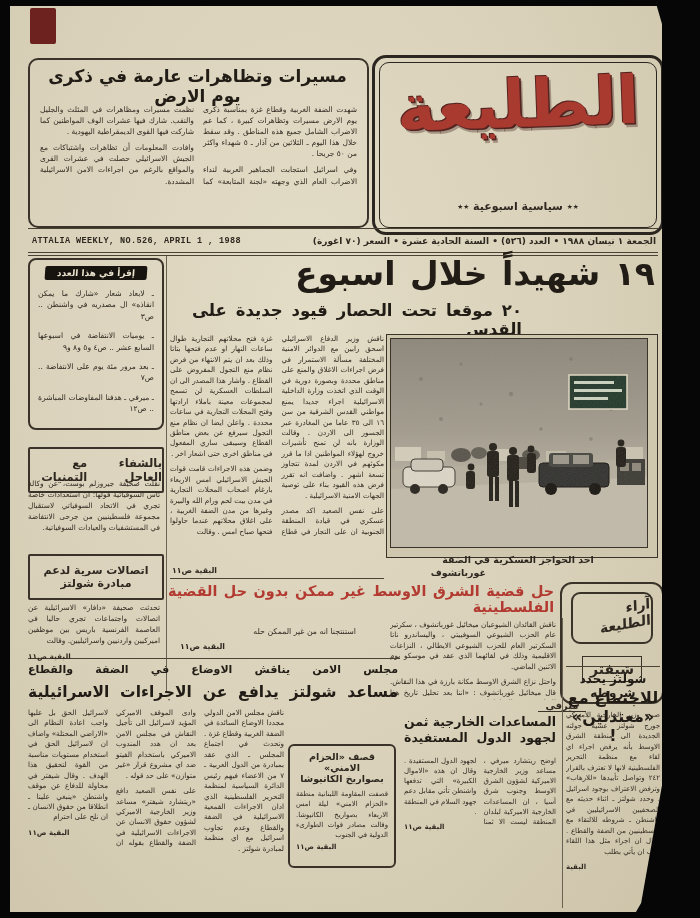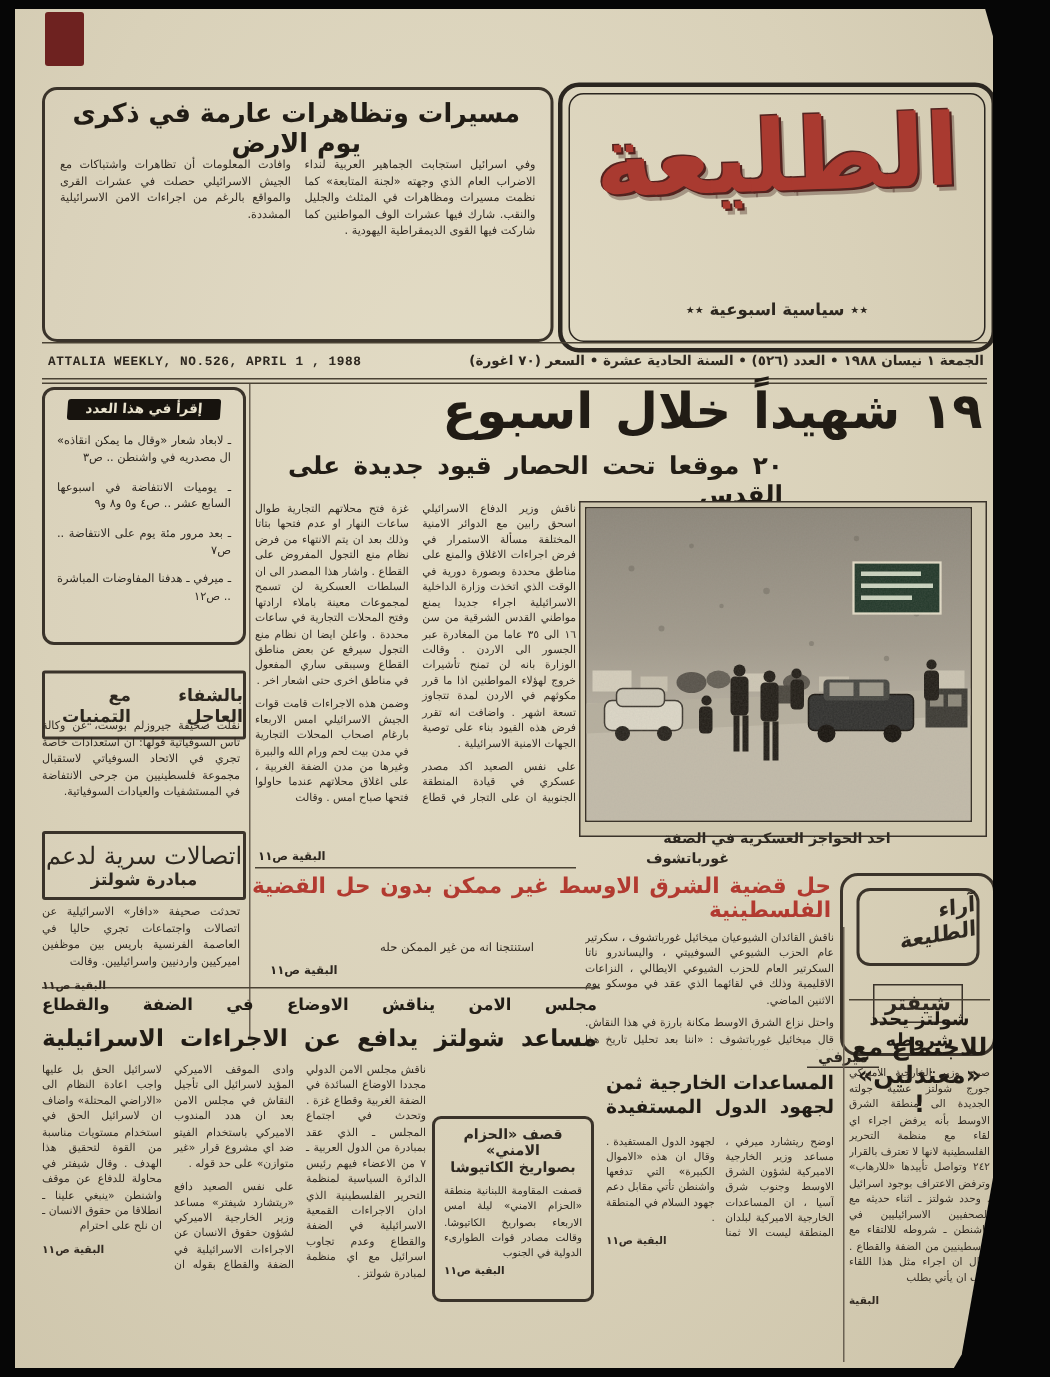--- a/index.html
+++ b/index.html
@@ -33,20 +33,21 @@
 </head>
 <body>
 
 <div class="page">
 
   <div class="abs" style="left:20px;top:2px;width:26px;height:36px;background:#6e2220;border-radius:2px;"></div>
 
   <div class="abs box" style="left:18px;top:52px;width:337px;height:166px;">
     <div class="abs rtl headline" style="left:4px;top:6px;width:327px;text-align:center;font-size:17.5px;transform:scaleX(.97);">مسيرات وتظاهرات عارمة في ذكرى يوم الارض</div>
     <div class="abs rtl bodytxt cols2" style="left:10px;top:44px;width:317px;height:114px;font-size:7.5px;">
+      <p>شهدت الضفة الغربية وقطاع غزة بمناسبة ذكرى يوم الارض مسيرات وتظاهرات كبيرة ، كما عم الاضراب الشامل جميع هذه المناطق . وقد سقط خلال هذا اليوم ـ الثلاثين من آذار ـ ٥ شهداء واكثر من ٥٠ جريحا .</p>
       <p>وفي اسرائيل استجابت الجماهير العربية لنداء الاضراب العام الذي وجهته «لجنة المتابعة» كما نظمت مسيرات ومظاهرات في المثلث والجليل والنقب. شارك فيها عشرات الوف المواطنين كما شاركت فيها القوى الديمقراطية اليهودية .</p>
       <p>وافادت المعلومات أن تظاهرات واشتباكات مع الجيش الاسرائيلي حصلت في عشرات القرى والمواقع بالرغم من اجراءات الامن الاسرائيلية المشددة.</p>
 
     </div>
   </div>
 
   <div class="abs" style="left:362px;top:49px;width:286px;height:174px;border:3px solid #2b2620;border-radius:14px;">
     <div class="abs" style="left:4px;top:4px;right:4px;bottom:4px;border:1.5px solid #2b2620;border-radius:10px;"></div>
     <div class="abs red" style="left:0;top:8px;width:100%;text-align:center;font-size:66px;font-weight:bold;
                 transform:rotate(-2deg);text-shadow:1.5px 1.5px 0 #53231f,-1px -1px 0 #53231f,3px 4px 0 rgba(60,28,24,.35);">الطليعة</div>
@@ -56,21 +57,21 @@
   <div class="abs" style="left:18px;top:222px;width:630px;height:23px;border-top:1.5px solid #4a4234;border-bottom:4px double #4a4234;
               display:flex;justify-content:space-between;align-items:center;">
     <div style="font-family:'Liberation Mono',monospace;font-size:8.5px;font-weight:bold;letter-spacing:.4px;padding-left:4px;">ATTALIA WEEKLY, NO.526, APRIL 1 , 1988</div>
     <div class="rtl" style="font-size:9px;font-weight:bold;padding-right:2px;">الجمعة ١ نيسان ١٩٨٨ • العدد (٥٢٦) • السنة الحادية عشرة • السعر (٧٠ اغورة)</div>
   </div>
 
   <div class="abs box" style="left:18px;top:252px;width:132px;height:168px;border-radius:8px;">
     <div style="margin:6px auto 0;width:102px;background:#17130e;color:#e9e2cd;font-size:9px;font-weight:bold;
                 text-align:center;padding:2px 0;border-radius:2px;transform:skewX(-4deg);">إقرأ في هذا العدد</div>
     <div class="rtl" style="padding:8px 8px 0;">
-      <div style="font-size:7.6px;line-height:1.5;margin-bottom:8px;text-align:justify;">ـ لابعاد شعار «وقال ما يمكن انقاذه» ال مصدريه في واشنطن .. ص٣</div>
+      <div style="font-size:7.6px;line-height:1.5;margin-bottom:8px;text-align:justify;">ـ لابعاد شعار «شارك ما يمكن انقاذه» ال مصدريه في واشنطن .. ص٣</div>
       <div style="font-size:7.6px;line-height:1.5;margin-bottom:8px;text-align:justify;">ـ يوميات الانتفاضة في اسبوعها السابع عشر .. ص٤ و٥ و٨ و٩</div>
       <div style="font-size:7.6px;line-height:1.5;margin-bottom:8px;text-align:justify;">ـ بعد مرور مئة يوم على الانتفاضة .. ص٧</div>
       <div style="font-size:7.6px;line-height:1.5;text-align:justify;">ـ ميرفي ـ هدفنا المفاوضات المباشرة .. ص١٢</div>
     </div>
   </div>
 
   <div class="abs rtl headline jleft" style="left:285px;top:248px;width:360px;height:42px;font-size:33px;">١٩ شهيداً خلال اسبوع</div>
   <div class="abs rtl headline jleft" style="left:182px;top:295px;width:330px;height:24px;font-size:16.5px;">٢٠ موقعا تحت الحصار قيود جديدة على القدس</div>
 
   <div class="abs rule-v" style="left:156px;top:250px;height:436px;"></div>
@@ -228,21 +229,21 @@
     <p class="more">البقية</p>
   </div>
 
   <div class="abs box" style="left:18px;top:441px;width:132px;height:42px;border-radius:2px;display:flex;flex-direction:row;align-items:center;justify-content:center;">
     <div class="rtl" style="font-size:11.5px;font-weight:bold;">مع التمنيات</div>
     <div class="rtl" style="font-size:11.5px;font-weight:bold;">بالشفاء العاجل</div>
   </div>
   <div class="abs rtl bodytxt" style="left:18px;top:472px;width:132px;height:72px;font-size:7.4px;line-height:1.5;overflow:hidden;">نقلت صحيفة جيروزلم بوست، عن وكالة تاس السوفياتية قولها: ان استعدادات خاصة تجري في الاتحاد السوفياتي لاستقبال مجموعة فلسطينيين من جرحى الانتفاضة في المستشفيات والعيادات السوفياتية.</div>
 
   <div class="abs box" style="left:18px;top:548px;width:132px;height:42px;border-radius:2px;display:flex;flex-direction:column;align-items:center;justify-content:center;">
-    <div class="rtl" style="font-size:16px;font-weight:normal;">اتصالات سرية لدعم</div>
+    <div class="rtl" style="font-size:11px;font-weight:bold;">اتصالات سرية لدعم</div>
     <div class="rtl" style="font-size:11px;font-weight:bold;">مبادرة شولتز</div>
   </div>
   <div class="abs rtl bodytxt" style="left:18px;top:596px;width:132px;height:84px;font-size:7.4px;line-height:1.5;overflow:hidden;">
     <p>تحدثت صحيفة «دافار» الاسرائيلية عن اتصالات واجتماعات تجري حاليا في العاصمة الفرنسية باريس بين موظفين اميركيين واردنيين واسرائيليين. وقالت</p>
     <p class="more">البقية ص١١</p>
   </div>
 
 </div>
 
 </body></html>

